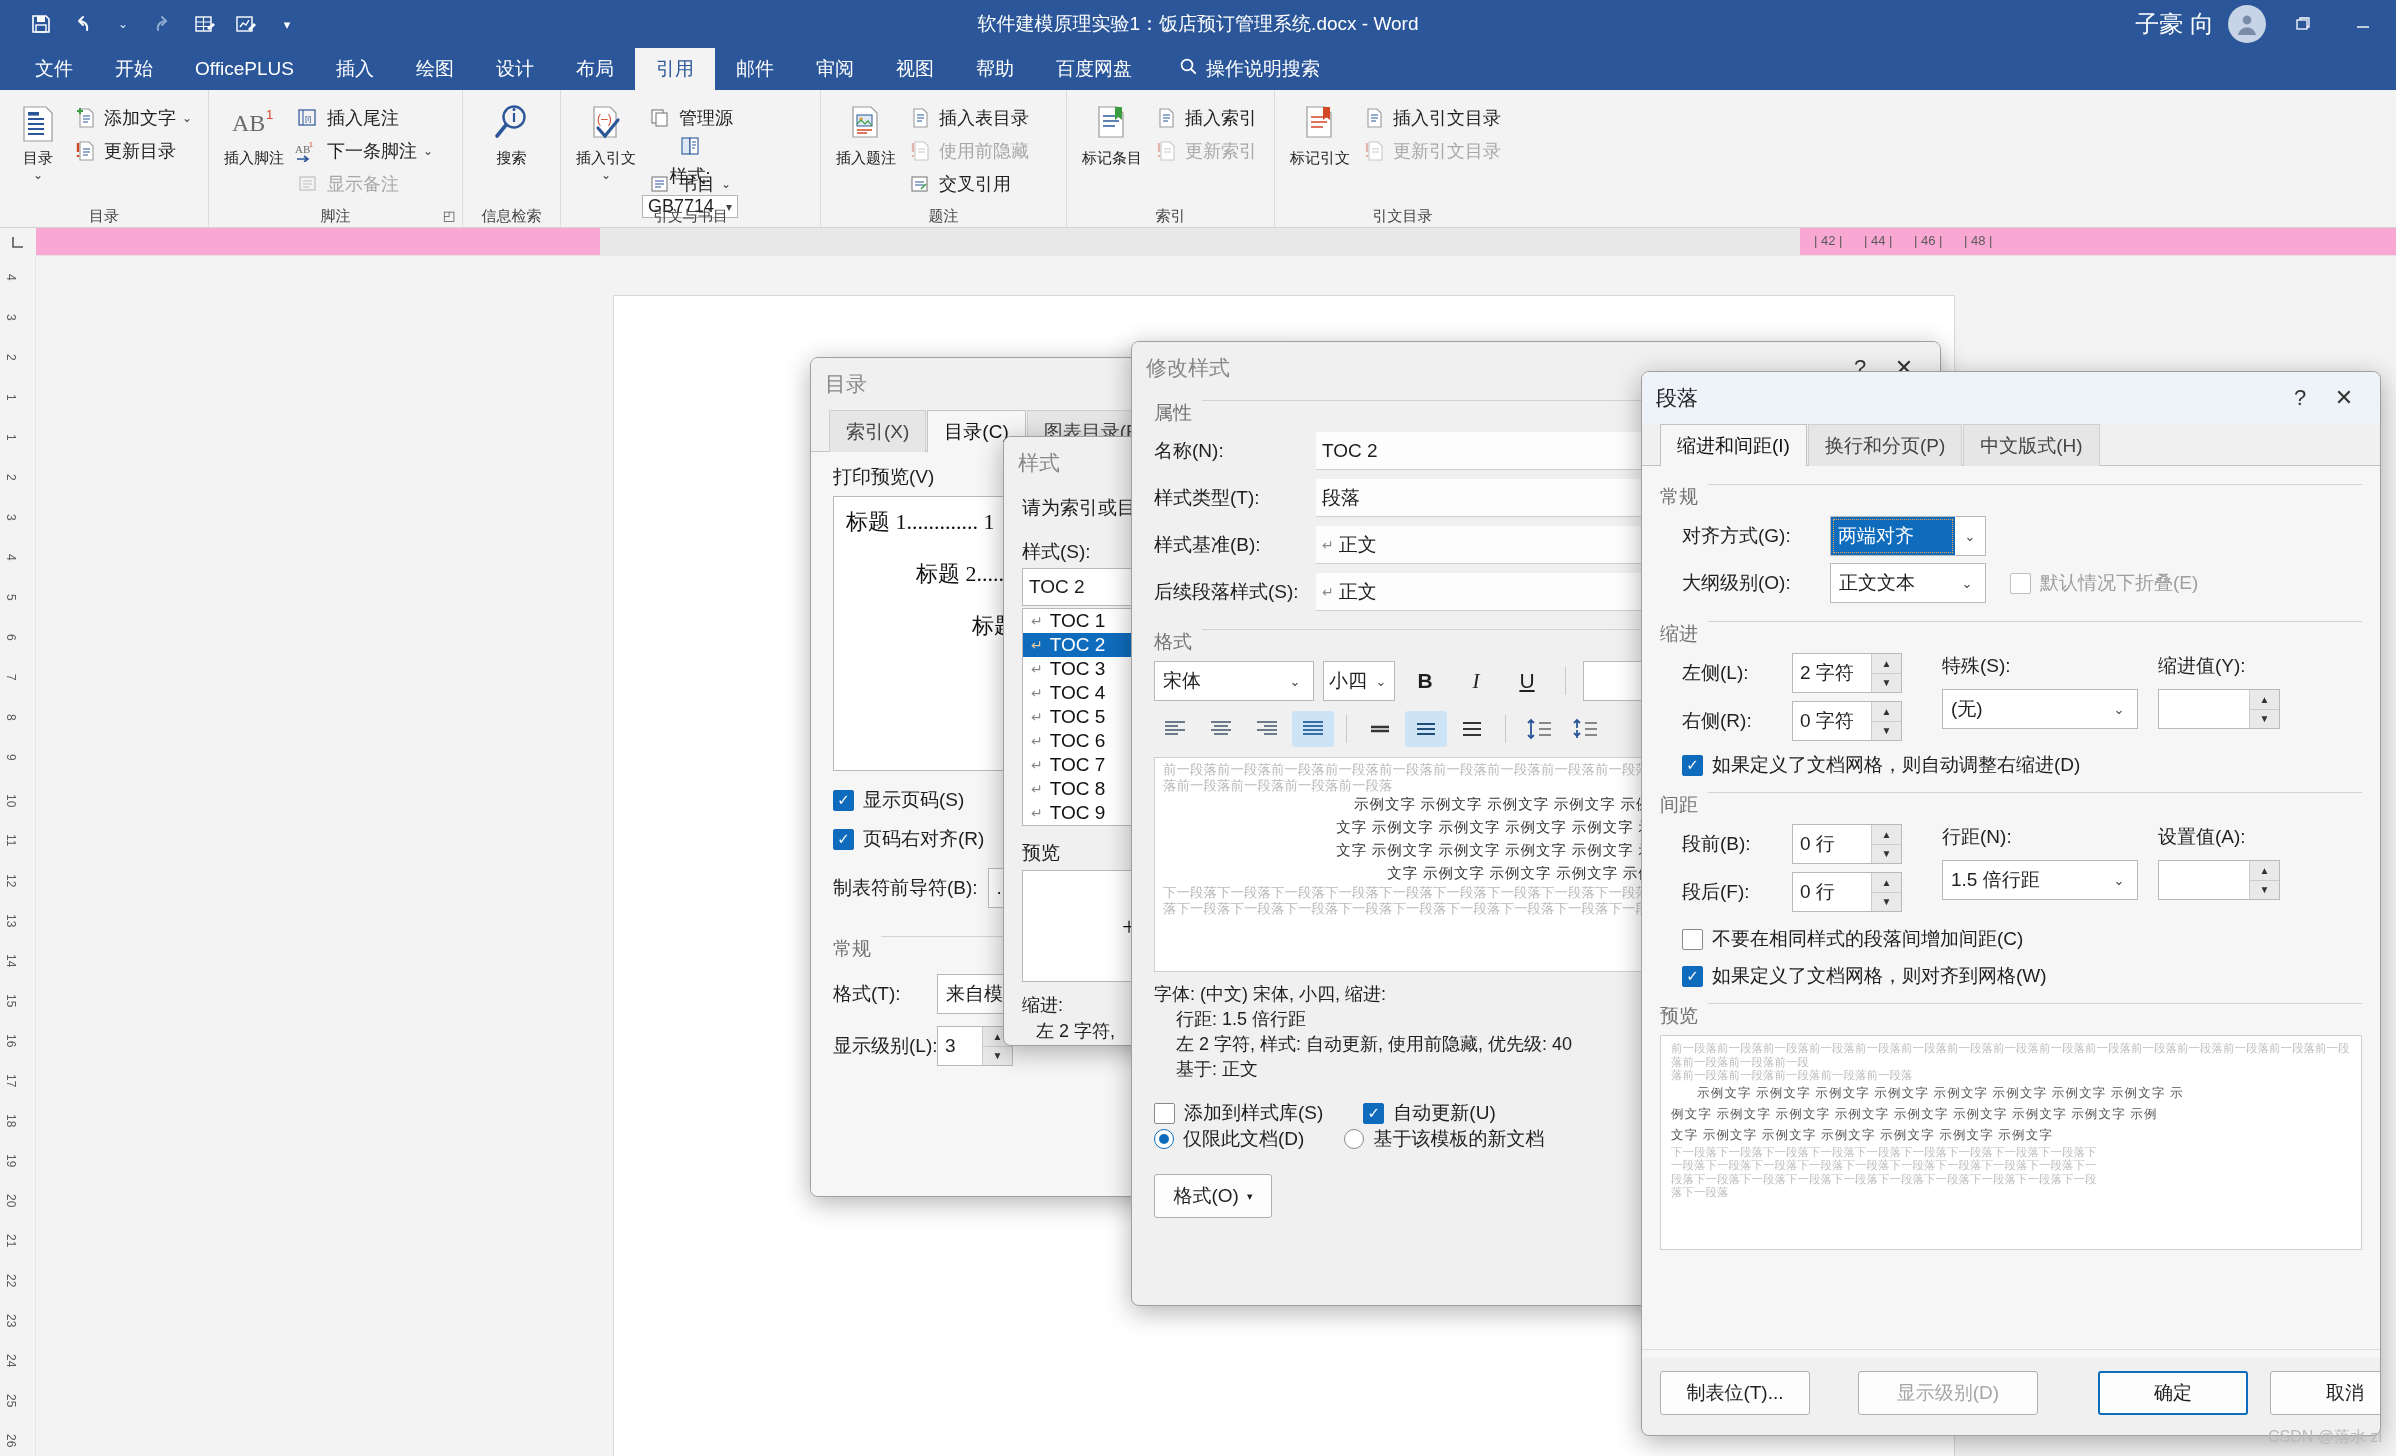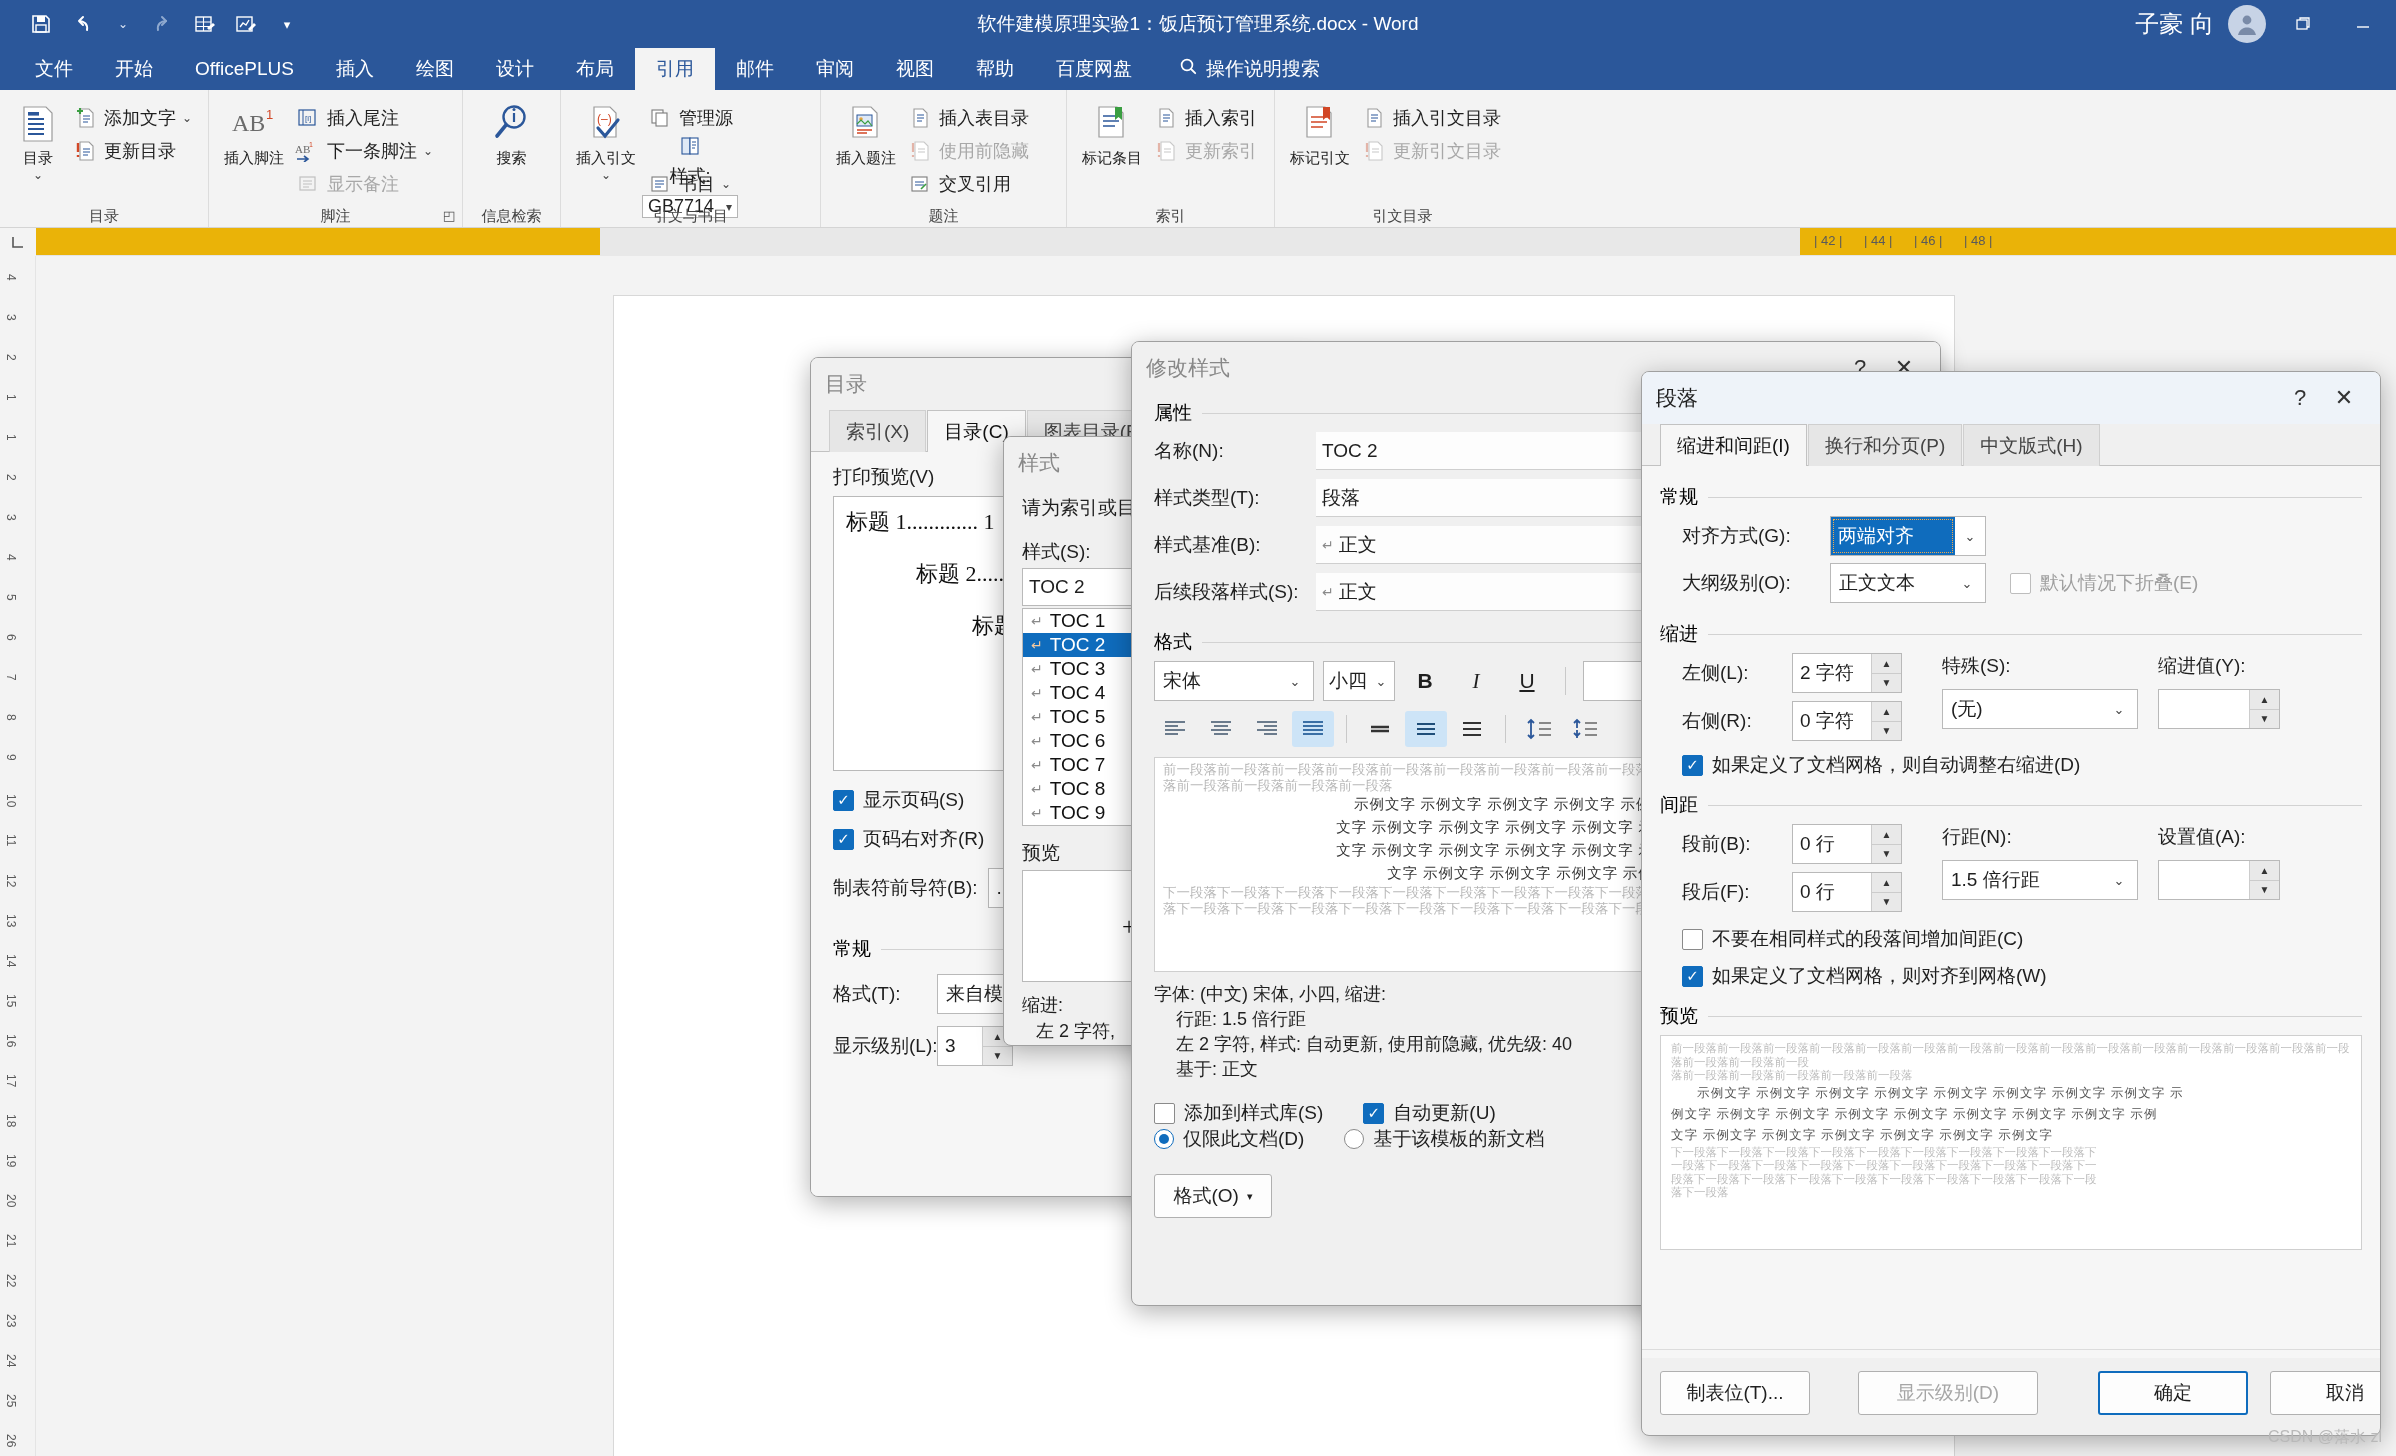--- a/index.html
+++ b/index.html
@@ -82,21 +82,21 @@
     font-size:18px;
   }
   .dlglaunch {
     position:absolute; right:4px; bottom:3px; width:18px; height:18px;
     display:flex; align-items:center; justify-content:center; color:#555; font-size:13px;
   }
 
   
   #ruler-h {
     position:absolute; left:0; top:228px; width:2396px; height:28px;
-    background:#eab308; border-bottom:1px solid #e4e4e4;
+    background:#f9a8d4; border-bottom:1px solid #e4e4e4;
     overflow:hidden;
   }
   #ruler-corner {
     position:absolute; left:0; top:228px; width:36px; height:28px;
     background:#f3f3f3; display:flex; align-items:center; justify-content:center;
     font-size:14px; color:#555;
   }
   #ruler-track {
     position:absolute; left:600px; top:228px; height:28px; width:1200px;
     background:#e8e8e8;
@@ -142,21 +142,21 @@
     font-size:22px; color:#333;
   }
   .tabs { display:flex; align-items:flex-end; height:42px; padding-left:18px; }
   .tab {
     height:42px; padding:0 16px; display:flex; align-items:center; font-size:19px;
     background:#e6e6e6; border:1px solid #cfcfcf; border-bottom:none;
     color:#444; margin-right:1px;
   }
   .tab.active { background:#f6f6f6; color:#111; border-color:#c2c2c2; }
   .group-head {
-    display:flex; align-items:center; gap:10px; font-size:19px; color:#000000;
+    display:flex; gap:10px; font-size:19px; color:#737373;
     margin:6px 0 6px 0;
   }
   .group-head .line { flex:1; height:1px; background:#d2d2d2; }
   .lbl { font-size:19px; color:#1f1f1f; white-space:nowrap; }
   .lbl.dim { color:#9f9f9f; }
   .inp {
     background:#fff; border:1px solid #b9b9b9; height:34px;
     display:flex; align-items:center; padding:0 6px; font-size:19px;
   }
   .inp.flat { border:none; border-bottom:1px solid #cfcfcf; background:#fdfdfd; }

